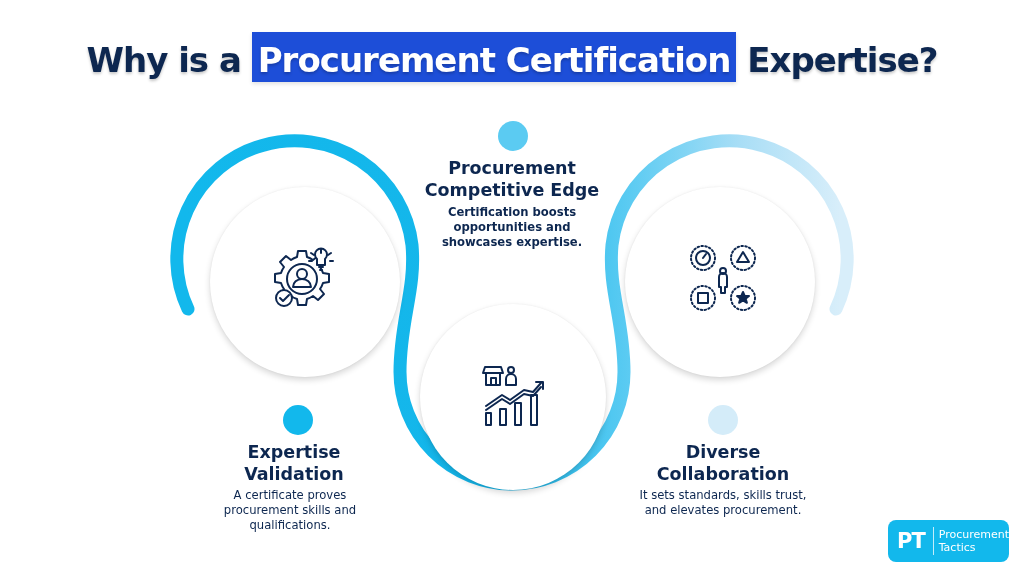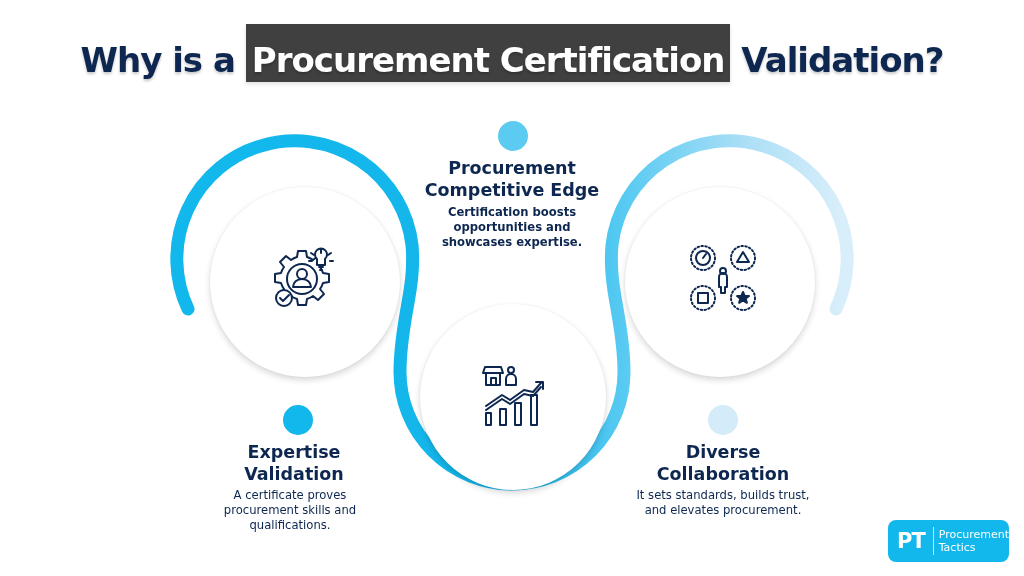--- a/index.html
+++ b/index.html
@@ -10,21 +10,21 @@
     color: #0d2750;
   }
   .title {
     position: absolute; left: 0; top: 36px; width: 1024px;
     text-align: center; font-size: 34px; font-weight: bold;
     letter-spacing: -1px; line-height: 48px; white-space: nowrap;
     color: #0d2750;
     text-shadow: 0 2px 3px rgba(0,0,0,0.22);
   }
   .title .hl {
-    background: #404040; color: #ffffff; padding: 16px 6px 2px 6px;
+    background: #1d4ed8; color: #ffffff; padding: 8px 6px 2px 6px;
     box-shadow: 0 2px 4px rgba(0,0,0,0.12);
   }
   svg.stage { position: absolute; left: 0; top: 0; }
   .circle {
     position: absolute; border-radius: 50%; background: #ffffff;
     box-shadow: 0 3px 6px rgba(0,0,0,0.16), 0 0 2px rgba(0,0,0,0.06);
   }
   .icon { position: absolute; }
   .dot { position: absolute; width: 30px; height: 30px; border-radius: 50%; }
   .step-title {
@@ -43,21 +43,21 @@
   .logo .mark { font-weight: bold; font-size: 21px; padding-left: 9px; letter-spacing: -1px; width: 32px; }
   .logo .sep { width: 1px; height: 28px; background: rgba(255,255,255,0.75); margin: 0 5px 0 4px; }
   .logo .name { font-size: 11px; line-height: 13px; }
 </style>
 </head>
 <body>
 
 <div class="title">
   <span>Why is a</span>
   <span class="hl">Procurement Certification</span>
-  <span>Validation?</span>
+  <span>Expertise?</span>
 </div>
 
 <svg class="stage" width="1024" height="576" viewBox="0 0 1024 576">
   <defs>
     <linearGradient id="waveGrad" x1="180" y1="0" x2="840" y2="0" gradientUnits="userSpaceOnUse">
       <stop offset="0" stop-color="#12b8ec"></stop>
       <stop offset="0.5" stop-color="#15b6ea"></stop>
       <stop offset="0.68" stop-color="#5bcbf2"></stop>
       <stop offset="0.85" stop-color="#a9def6"></stop>
       <stop offset="1" stop-color="#d8eefa"></stop>
@@ -127,21 +127,21 @@
     <rect x="10" y="50" width="10" height="10"></rect>
     <circle cx="55" cy="55" r="12" stroke-dasharray="1.5 2.4"></circle>
     <path d="M55 49 l1.7 4 h4.3 l-3.4 2.6 l1.3 4.2 l-3.9 -2.5 l-3.9 2.5 l1.3 -4.2 l-3.4 -2.6 h4.3 z" fill="#0d2750"></path>
     <circle cx="35" cy="28" r="3"></circle>
     <path d="M31 44 v-10 a4 4 0 0 1 8 0 v10 h-2 v6 h-4 v-6 z"></path>
   </g>
 </svg>
 <div class="dot" style="left:708px; top:405px; background:#d4ecf9;"></div>
 <div class="step-title" style="left:623px; top:441px; width:200px;">Diverse
 Collaboration</div>
-<div class="step-desc" style="left:613px; top:488px; width:220px;">It sets standards, builds trust,
+<div class="step-desc" style="left:613px; top:488px; width:220px;">It sets standards, skills trust,
 and elevates procurement.</div>
 
 <div class="logo">
   <span class="mark">PT</span>
   <span class="sep"></span>
   <span class="name" style="white-space:pre-line;">Procurement
 Tactics</span>
 </div>
 
 </body></html>

